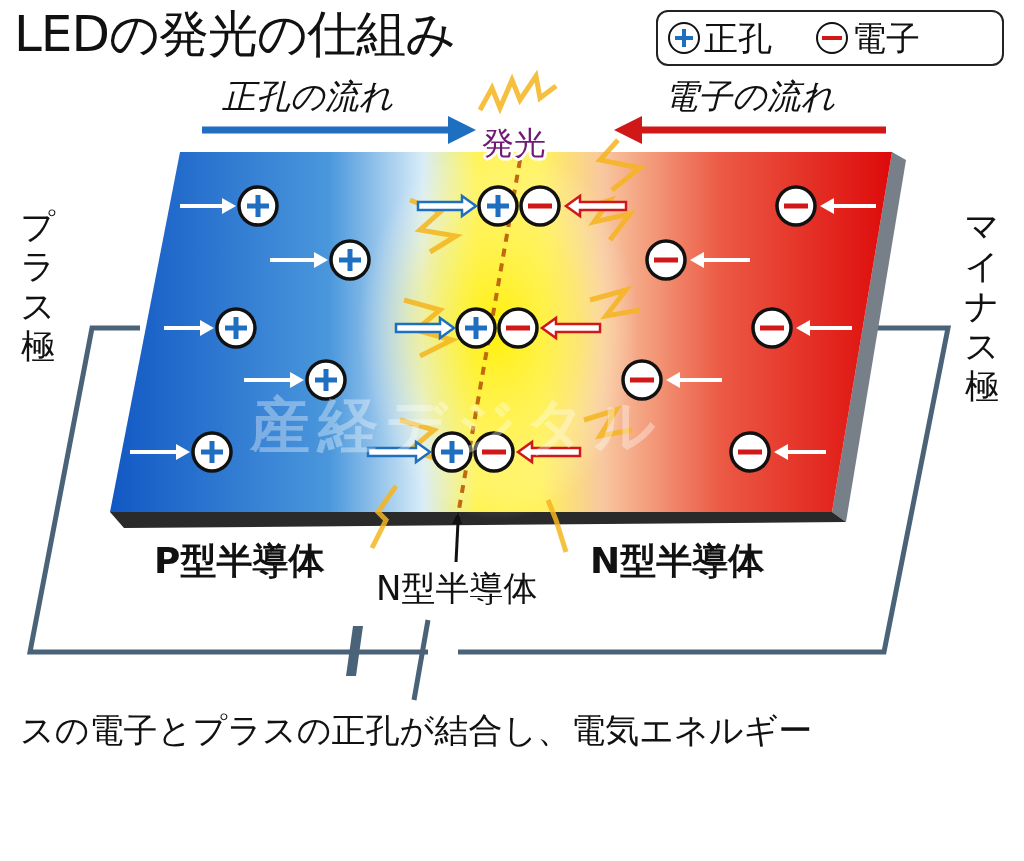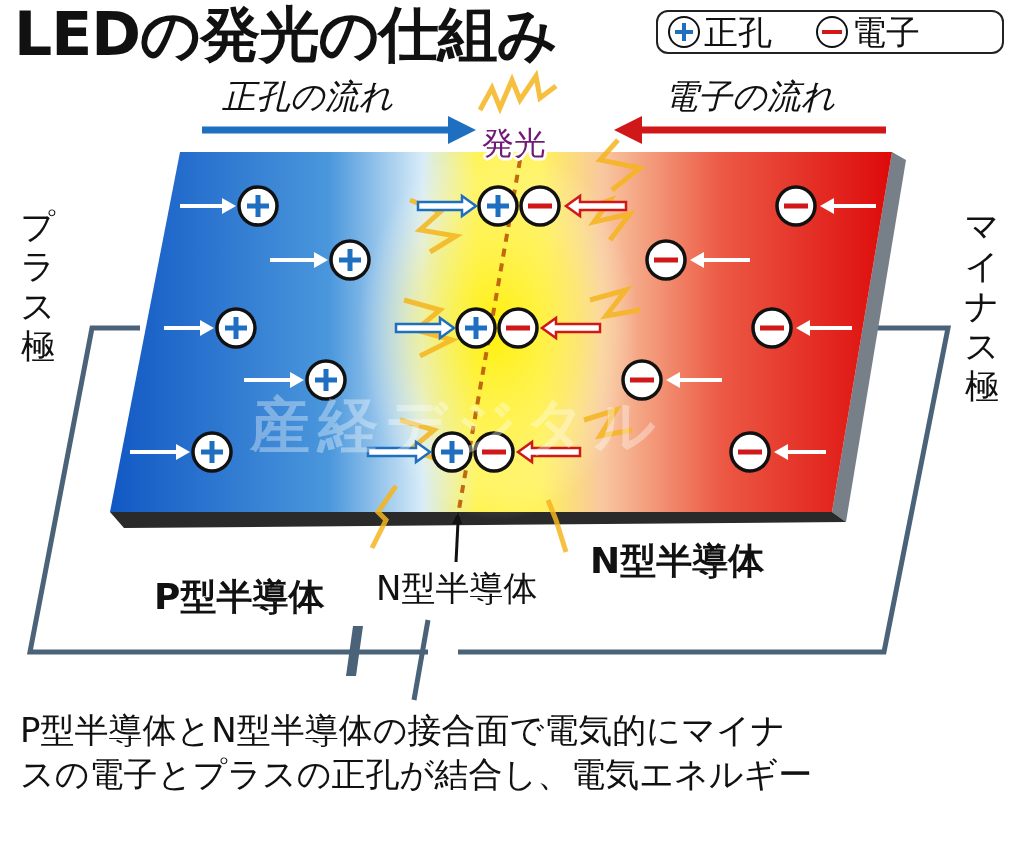--- a/index.html
+++ b/index.html
@@ -1,38 +1,38 @@
 <!DOCTYPE html>
 <html><head>
 <meta charset="utf-8">
 <style>
   html, body { margin:0; padding:0; background:#ffffff; }
   body { width:1024px; height:861px; position:relative; overflow:hidden;
          font-family:"DejaVu Sans", "Liberation Sans", sans-serif; color:#111; }
   .abs { position:absolute; }
-  #title { left:14px; top:4px; font-size:60px; font-weight:bold; letter-spacing:-1px; line-height:60px; white-space:nowrap; }
-  #legend { left:656px; top:10px; width:348px; height:44px; border:2px solid #222; border-radius:12px;
+  #title { left:14px; top:4px; font-size:50px; font-weight:normal; letter-spacing:-1px; line-height:60px; white-space:nowrap; }
+  #legend { left:656px; top:10px; width:348px; height:56px; border:2px solid #222; border-radius:12px;
             display:flex; align-items:center; box-sizing:border-box; padding-left:10px; }
   .leg-item { display:flex; align-items:center; font-size:34px; line-height:40px; margin-right:44px; }
   .leg-item:last-child{ margin-right:0; }
   .leg-sym { width:32px; height:32px; border:2.5px solid #111; border-radius:50%; box-sizing:border-box;
              position:relative; margin-right:4px; background:#fff; }
   .leg-sym.plus::before { content:""; position:absolute; left:5px; right:5px; top:12px; height:4px; background:#1f6fc0; }
   .leg-sym.plus::after  { content:""; position:absolute; top:5px; bottom:5px; left:12px; width:4px; background:#1f6fc0; }
   .leg-sym.minus::before{ content:""; position:absolute; left:4px; right:4px; top:12px; height:4px; background:#d01818; }
   .flow-label { font-size:34px; line-height:40px; white-space:nowrap; }
   #hole-flow-label { left:222px; top:76px;font-style:italic; }
   #electron-flow-label { left:664px; top:76px;font-style:italic; }
   #emit-label { left:482px; top:122px; font-size:32px; font-weight:normal; color:#701a75;
                 text-shadow: 2px 2px 0 #fff, -2px -2px 0 #fff, 2px -2px 0 #fff, -2px 2px 0 #fff, 0 3px 0 #fff, 3px 0 0 #fff, -3px 0 0 #fff, 0 -3px 0 #fff; }
   .vlabel { font-size:34px; line-height:40px; width:40px; text-align:center; }
   #plus-pole { left:18px; top:206px; }
   #minus-pole { left:962px; top:206px; }
   .type-label { font-size:36px; font-weight:bold; line-height:42px; white-space:nowrap; }
-  #p-type { left:154px; top:540px;margin-top:36px; }
+  #p-type { left:154px; top:540px; }
   #n-type { left:590px; top:540px; }
   #pn-label { left:376px; top:568px; font-size:34px; line-height:40px; white-space:nowrap; }
   #description { left:20px; top:708px; width:990px; font-size:34px; line-height:44px; }
   #description div { white-space:nowrap; }
   #watermark { left:250px; top:386px; font-size:60px; font-weight:bold; color:rgba(255,255,255,0.35); letter-spacing:8px; white-space:nowrap; }
   svg { position:absolute; left:0; top:0; }
 </style>
 </head>
 <body>
 
@@ -240,15 +240,14 @@
     <div>ナ</div>
     <div>ス</div>
     <div>極</div>
   </div>
 
 <div id="p-type" class="abs type-label">P型半導体</div>
 <div id="n-type" class="abs type-label">N型半導体</div>
 <div id="pn-label" class="abs">N型半導体</div>
 
 <div id="description" class="abs">
-  <div>P型半導体とN型半導体の接合面で電気的にマイナ</div>
   <div>スの電子とプラスの正孔が結合し、電気エネルギー</div>
 </div>
 
 </body></html>

